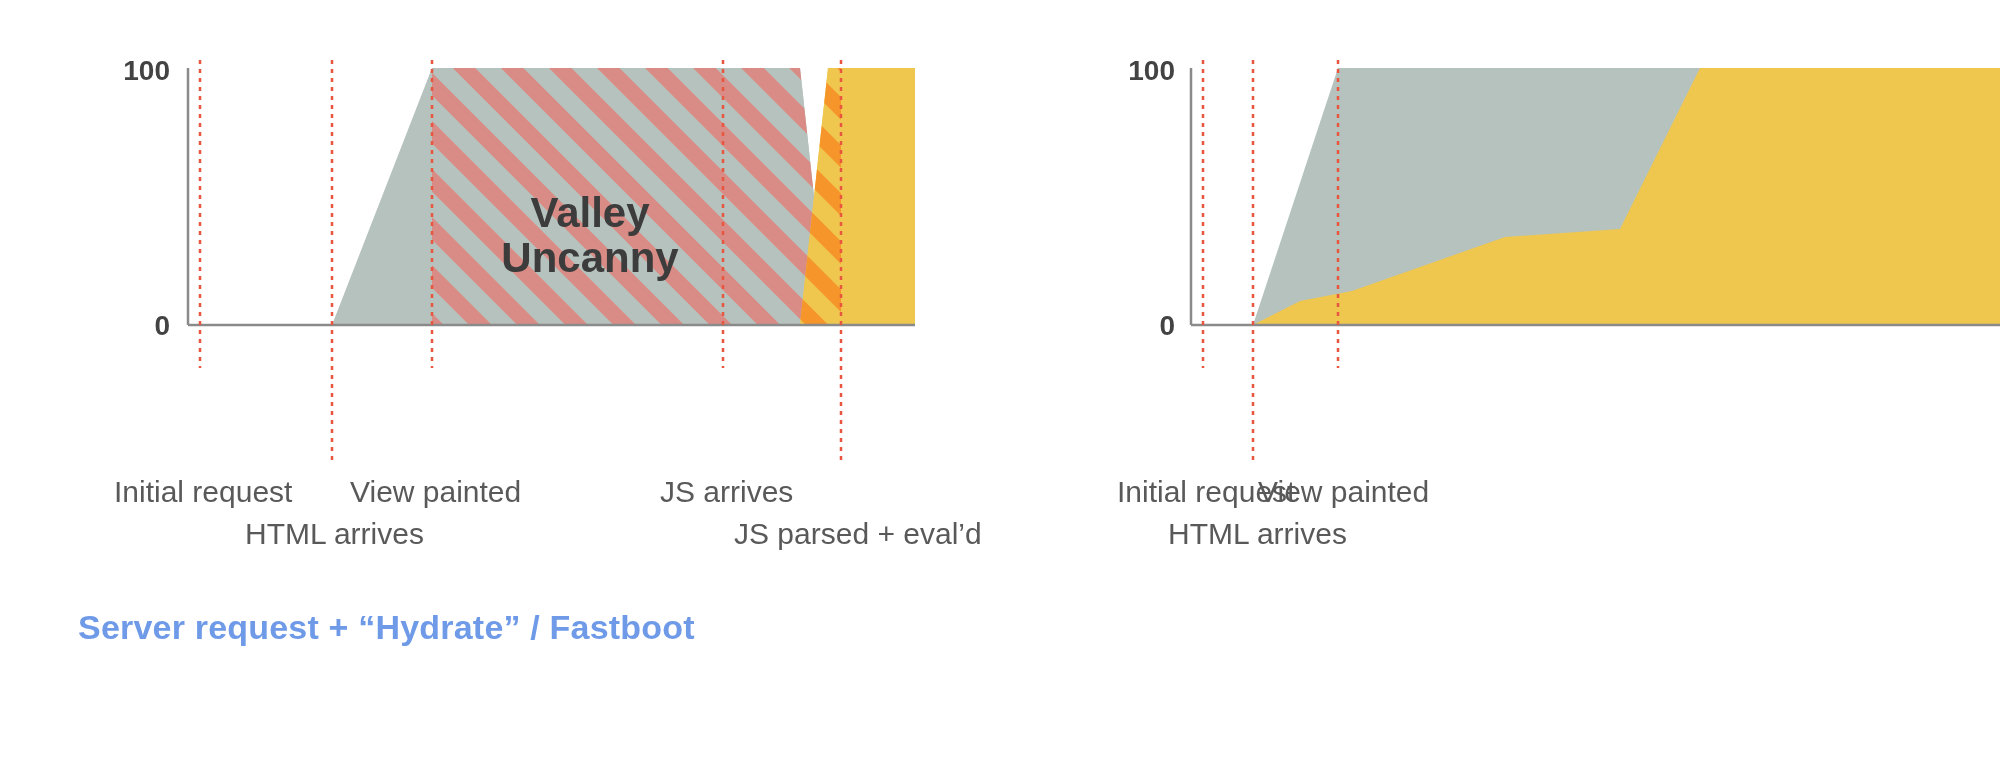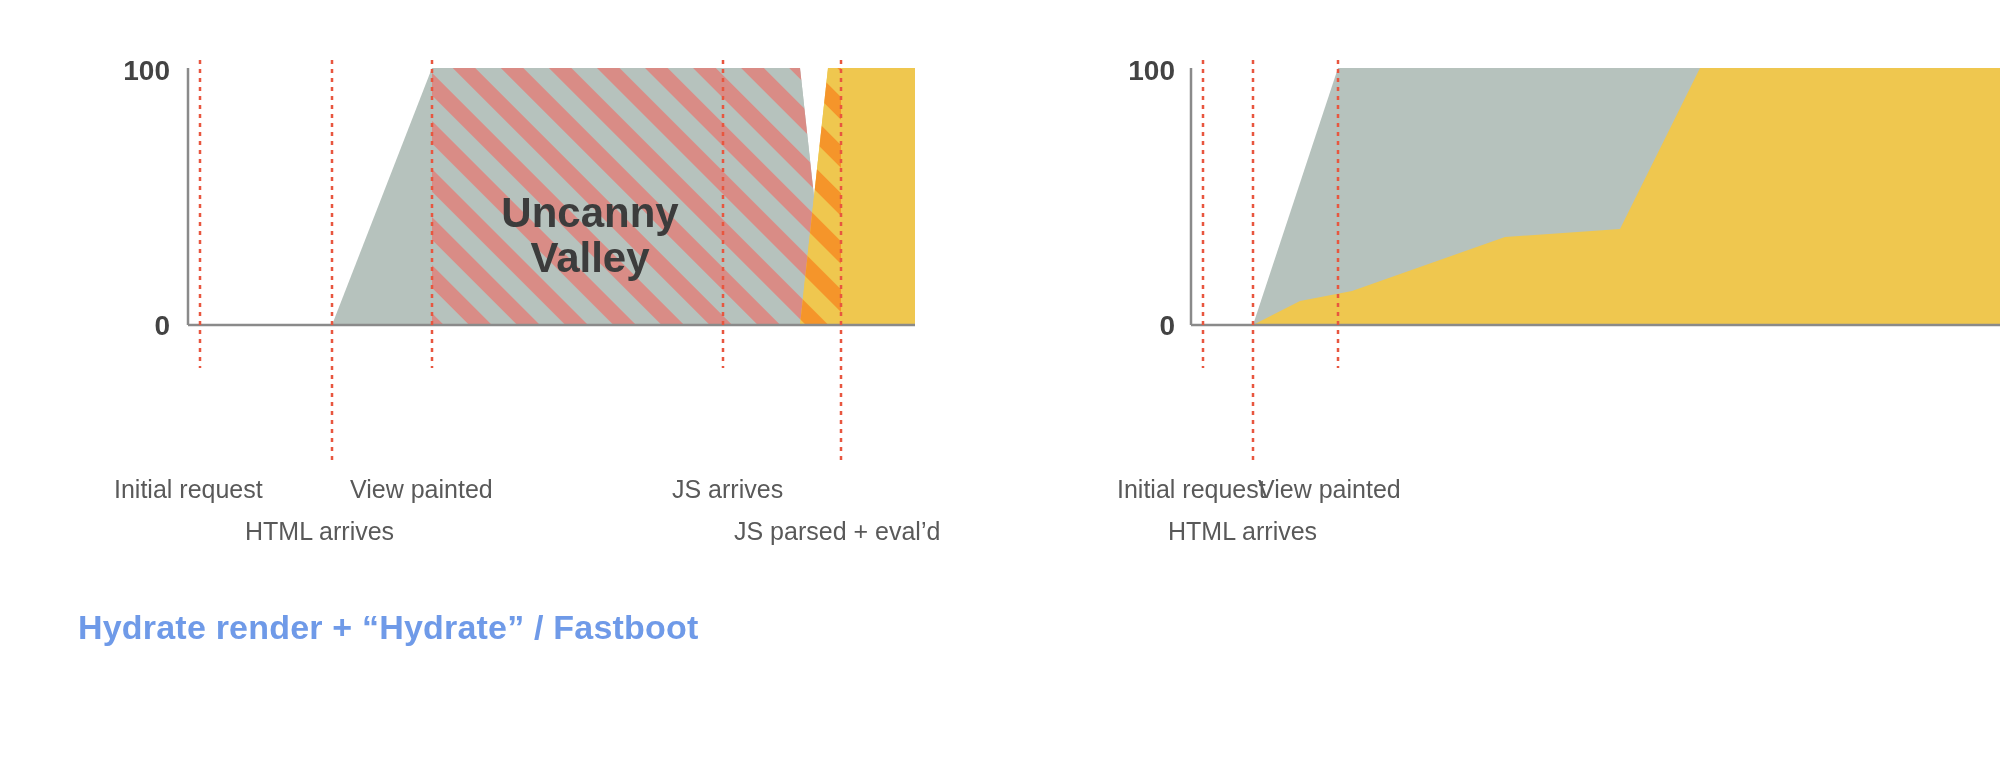--- a/index.html
+++ b/index.html
@@ -39,21 +39,21 @@
     font-weight: bold;
     font-size: 28px;
     color: #434343;
     text-align: right;
     font-family: "Liberation Sans", sans-serif;
     white-space: nowrap;
   }
 
   .tick-label {
     position: absolute;
-    font-size: 25px;
+    font-size: 30px;
     color: #595959;
     font-family: "Liberation Sans", sans-serif;
     white-space: nowrap;
     text-align: center;
   }
 
   .panel-title {
     position: absolute;
     font-size: 34px;
     font-weight: bold;
@@ -136,31 +136,31 @@
         <line x1="432" y1="60" x2="432" y2="368" stroke="#e8563f" stroke-width="2.5" stroke-dasharray="4 5"></line>
         <line x1="723" y1="60" x2="723" y2="368" stroke="#e8563f" stroke-width="2.5" stroke-dasharray="4 5"></line>
         <line x1="841" y1="60" x2="841" y2="462" stroke="#e8563f" stroke-width="2.5" stroke-dasharray="4 5"></line>
       </g>
     </svg>
 
     <div class="axis-label" style="left: 90px; top: 55px; width: 80px;">100</div>
     <div class="axis-label" style="left: 90px; top: 310px; width: 80px;">0</div>
 
     <div class="valley-label" style="left: 460px; top: 190px; width: 260px;">
+      <div>Valley</div>
       <div>Uncanny</div>
-      <div>Valley</div>
     </div>
 
     <div class="tick-label" style="left: 114px; top: 475px;">Initial request</div>
     <div class="tick-label" style="left: 245px; top: 517px;">HTML arrives</div>
     <div class="tick-label" style="left: 350px; top: 475px;">View painted</div>
-    <div class="tick-label" style="left: 660px; top: 475px; margin-left: 12px;">JS arrives</div>
+    <div class="tick-label" style="left: 660px; top: 475px;">JS arrives</div>
     <div class="tick-label" style="left: 734px; top: 517px;">JS parsed + eval’d</div>
 
-    <div class="panel-title" style="left: 78px; top: 608px;">Hydrate render + “Hydrate” / Fastboot</div>
+    <div class="panel-title" style="left: 78px; top: 608px;">Server request + “Hydrate” / Fastboot</div>
   </div>
 
   <div class="panel" id="panel-right">
 
     <svg class="chart-svg" width="1000" height="758" viewBox="0 0 1000 758">
 
       <g>
         <polygon points="253,325 338,68 1000,68 1000,325" fill="#b6c2bd"></polygon>
       </g>
 

